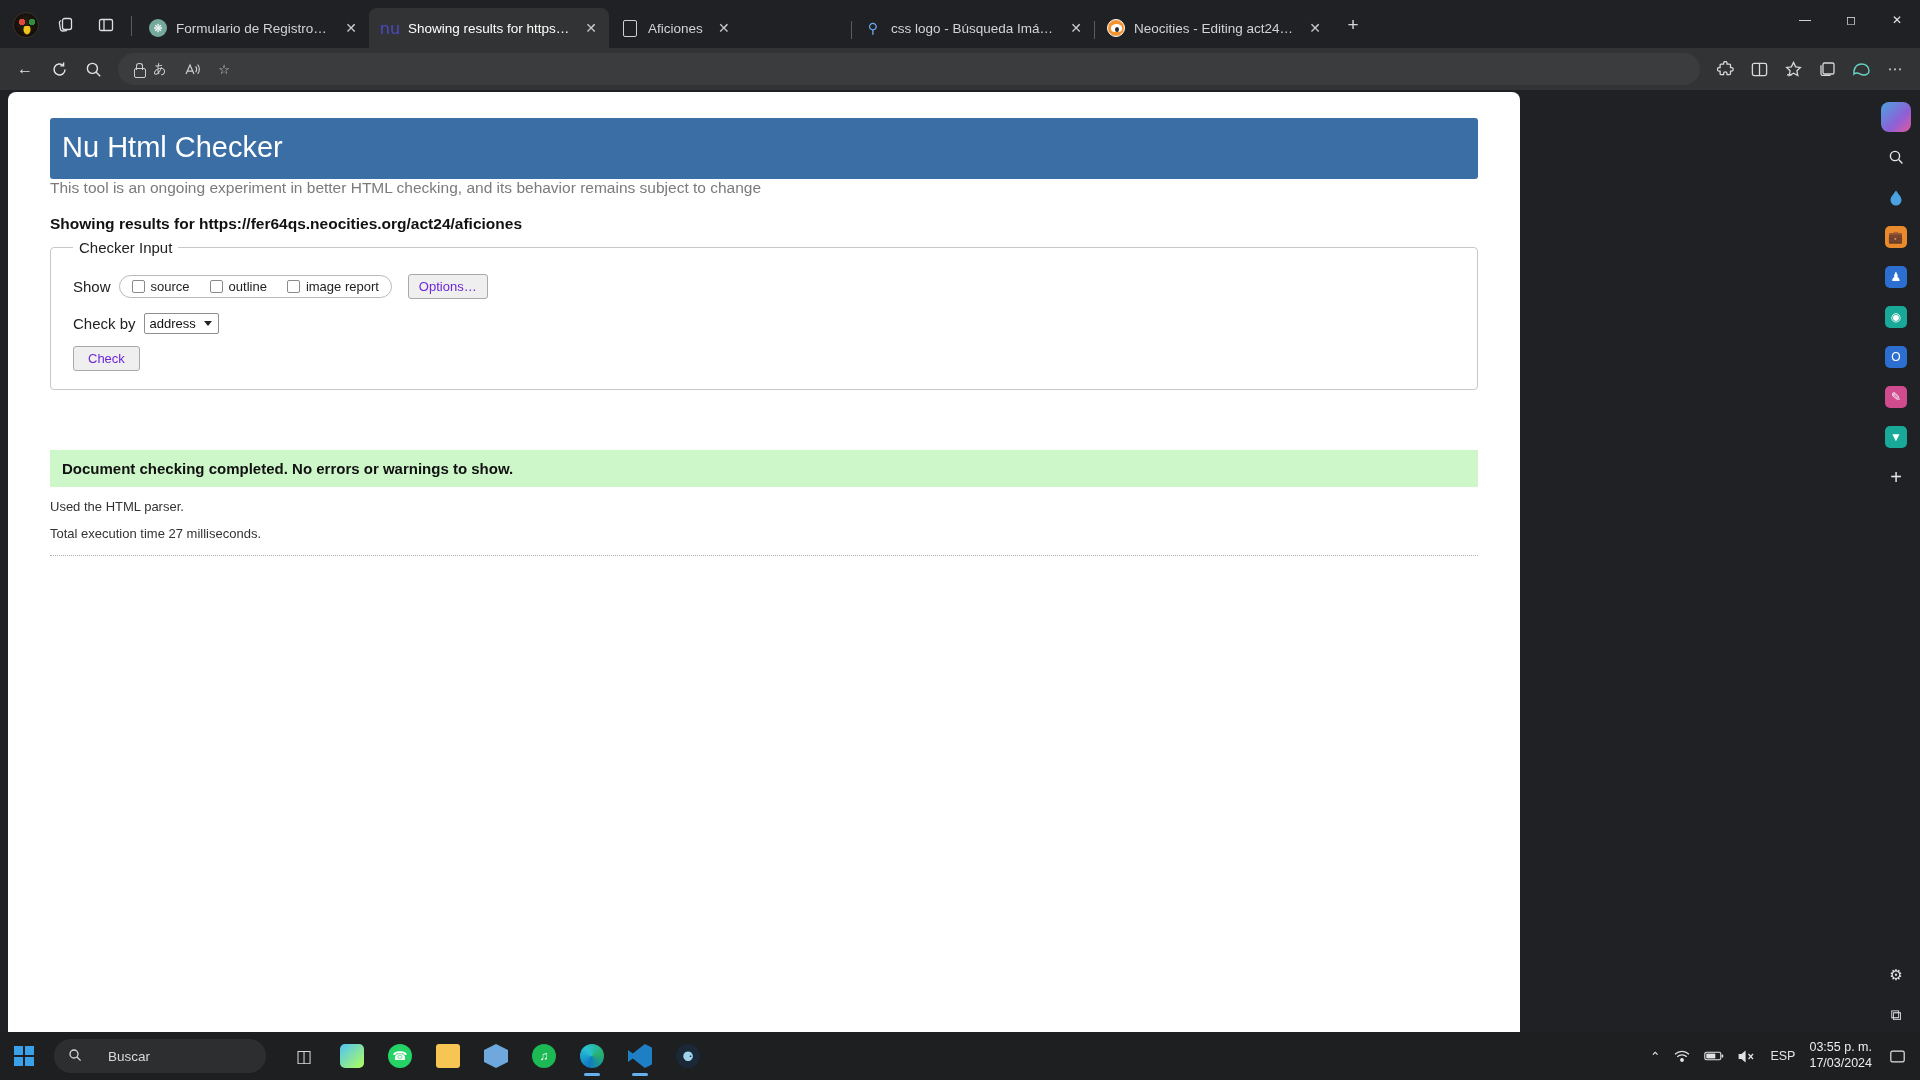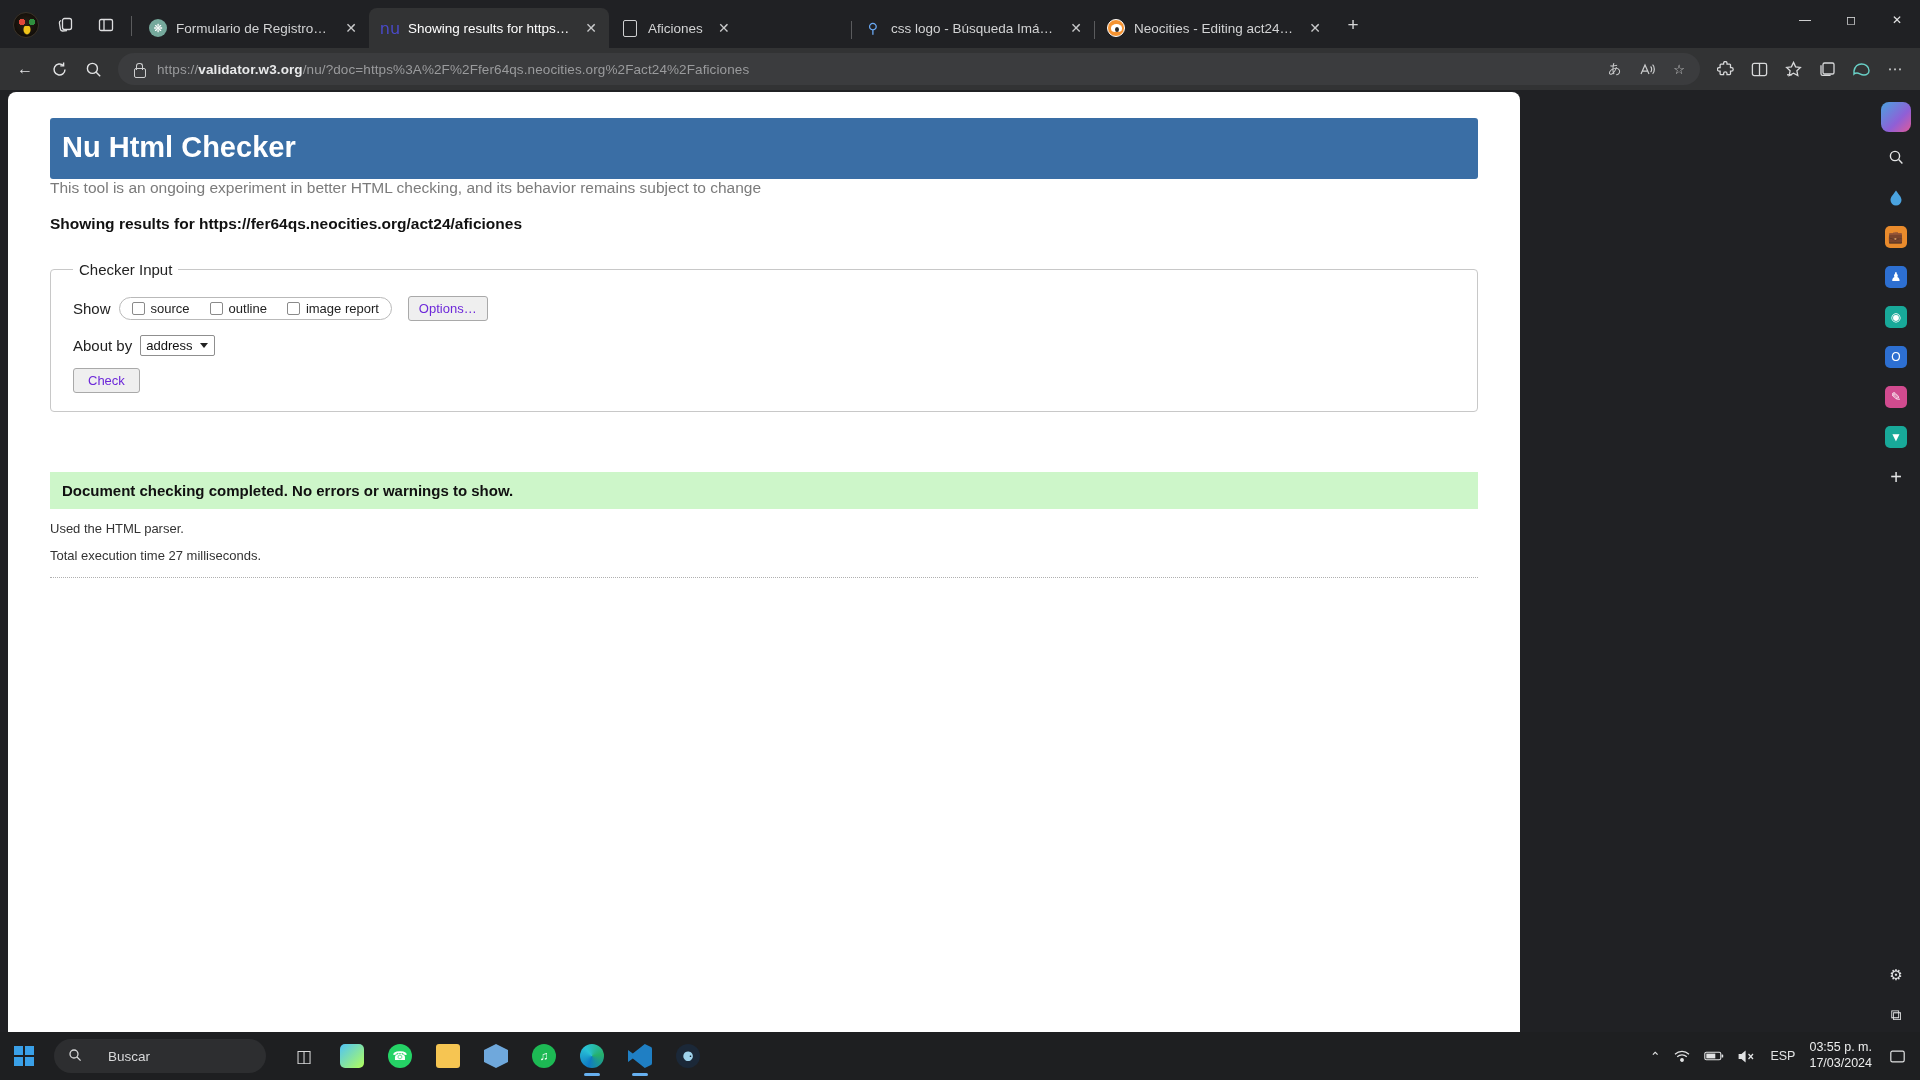--- a/index.html
+++ b/index.html
@@ -105,29 +105,29 @@
   .lock-ic::after{content:"";position:absolute;left:4px;top:1px;width:5px;height:6px;border:1.3px solid #cdcecf;border-bottom:none;border-radius:3px 3px 0 0;}
 
   
   .viewport {
     position:absolute; left:8px; top:92px; width:1512px; height:940px;
     background:#ffffff; border-radius:8px 8px 0 0; overflow:hidden;
   }
   .page { padding:20px 42px 0 42px; color:#222; }
 
   .nu-banner {
-    background:#3a6ea5; color:#ffffff; font-size:29px; font-weight:700;
+    background:#3a6ea5; color:#ffffff; font-size:29px; font-weight:400;
     padding:14px 12px 15px 12px; border-radius:3px; margin-top:6px;
     line-height:1.1;
   }
   .nu-sub { color:#7b7b7b; font-size:15.5px; }
   .nu-showing { font-size:15.5px; font-weight:bold; color:#111; margin-top:18px; }
 
   fieldset.checker {
-    margin-top:28px; border:1px solid #c8c8c8; border-radius:4px;
+    margin-top:6px; border:1px solid #c8c8c8; border-radius:4px;
     padding:10px 9px 18px 22px;
   }
   fieldset.checker > legend { font-size:15px; color:#222; padding:0 6px; }
 
   .form-row { display:flex; align-items:center; margin-top:8px; }
   .label { font-size:15px; color:#222; margin-right:8px; }
   .cbgroup {
     display:flex; align-items:center; gap:20px;
     border:1px solid #b9b9b9; border-radius:12px; padding:3px 12px;
   }
@@ -306,21 +306,20 @@
     </div>
     <div class="nav-icon">
       <svg width="17" height="17" viewBox="0 0 17 17" fill="none" stroke="#e3e4e5" stroke-width="1.4">
         <circle cx="7.4" cy="7.4" r="5"></circle>
           <line x1="11.2" y1="11.2" x2="15.2" y2="15.2"></line>
       </svg>
     </div>
 
     <div class="omnibox">
       <span class="lock-ic"></span>
-      <span class="omni-url"><span>https://</span><b>validator.w3.org</b><span>/nu/?doc=https%3A%2F%2Ffer64qs.neocities.org%2Fact24%2Faficiones</span></span>
       <span class="omni-icons">
         <span class="omni-ic">あ</span>
         <span class="omni-ic">
           <svg width="17" height="15" viewBox="0 0 17 15" fill="none" stroke="#cdcecf" stroke-width="1.2">
             <path d="M2 12 L6 3 L10 12 M3.4 9.1 H8.6"></path>
               <path d="M11.6 4.5c1.4 1.1 1.4 4.4 0 5.6"></path>
               <path d="M13.6 2.6c2.3 1.9 2.3 7.3 0 9.2"></path>
           </svg>
         </span>
         <span class="omni-ic">☆</span>
@@ -385,21 +384,21 @@
             </label>
             <label class="cbitem">
               <span class="cbox"></span>
               <span>image report</span>
             </label>
           </span>
           <button class="btn btn-options">Options…</button>
         </div>
 
         <div class="form-row" style="margin-top:14px">
-          <span class="label">About by</span>
+          <span class="label">Check by</span>
           <span class="sel">address</span>
         </div>
 
 
         <button class="btn btn-check">Check</button>
       </fieldset>
 
       <div class="successbar">Document checking completed. No errors or warnings to show.</div>
       <div class="meta">Used the HTML parser.</div>
       <div class="meta">Total execution time 27 milliseconds.</div>

